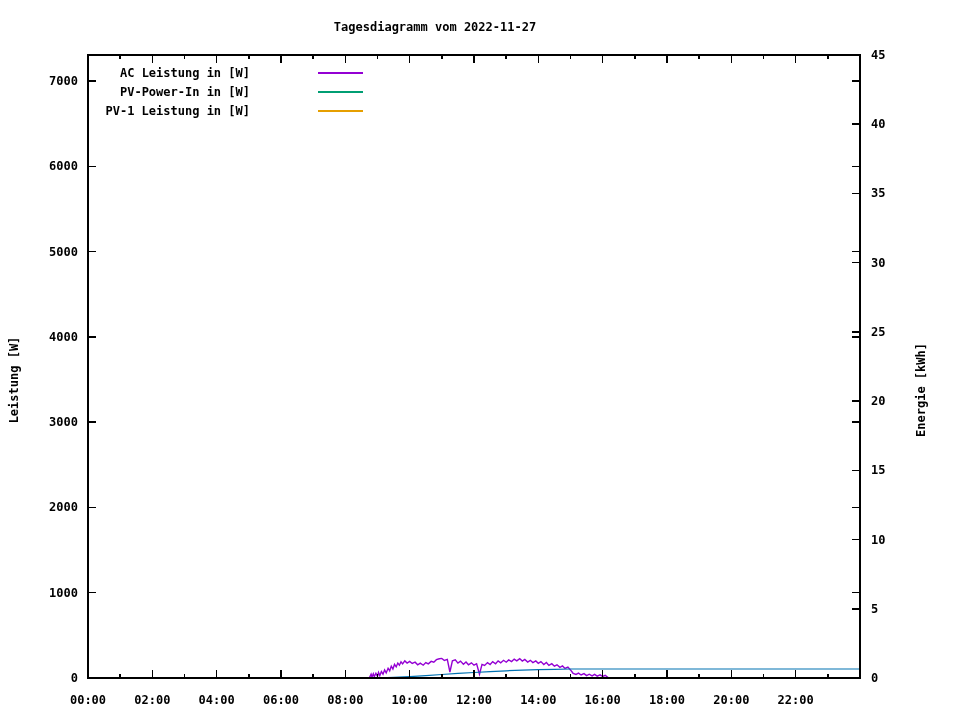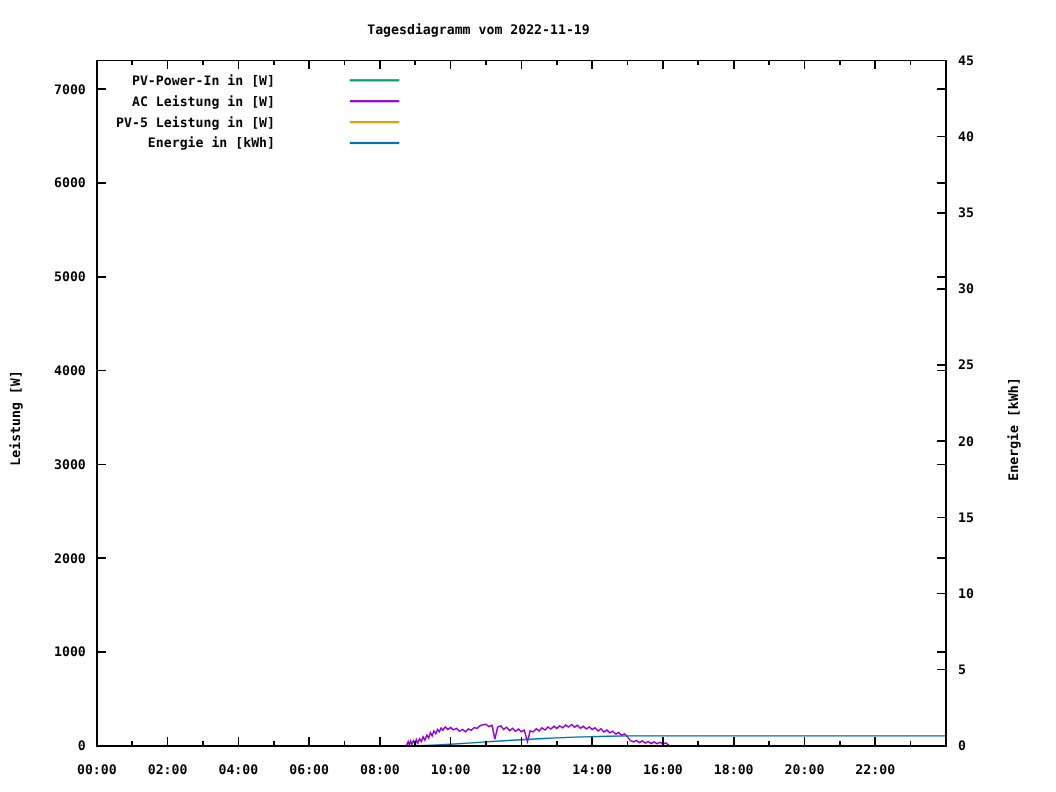--- a/index.html
+++ b/index.html
@@ -151,38 +151,34 @@
         <text x="871" y="474.33333333333337" text-anchor="start">15</text>
         <text x="871" y="405.1111111111111" text-anchor="start">20</text>
         <text x="871" y="335.8888888888889" text-anchor="start">25</text>
         <text x="871" y="266.6666666666667" text-anchor="start">30</text>
         <text x="871" y="197.44444444444446" text-anchor="start">35</text>
         <text x="871" y="128.22222222222217" text-anchor="start">40</text>
         <text x="871" y="59" text-anchor="start">45</text>
       </g>
     </svg>
 
-  <div class="title">Tagesdiagramm vom 2022-11-19</div>
+  <div class="title">Tagesdiagramm vom 2022-11-27</div>
 
   <div class="ylab ylab-left">Leistung [W]</div>
 
   <div class="ylab ylab-right">Energie [kWh]</div>
 
   <div class="legend">
     <div class="lrow">
+      <span class="llabel">AC Leistung in [W]</span>
+      <span class="lline" style="background: rgb(148, 0, 211);"></span>
+    </div>
+    <div class="lrow">
       <span class="llabel">PV-Power-In in [W]</span>
       <span class="lline" style="background: rgb(0, 158, 115);"></span>
     </div>
     <div class="lrow">
-      <span class="llabel">AC Leistung in [W]</span>
-      <span class="lline" style="background: rgb(148, 0, 211);"></span>
-    </div>
-    <div class="lrow">
-      <span class="llabel">PV-5 Leistung in [W]</span>
+      <span class="llabel">PV-1 Leistung in [W]</span>
       <span class="lline" style="background: rgb(230, 159, 0);"></span>
-    </div>
-    <div class="lrow">
-      <span class="llabel">Energie in [kWh]</span>
-      <span class="lline" style="background: rgb(0, 114, 178);"></span>
     </div>
   </div>
 
 </div>
 
 </body></html>

